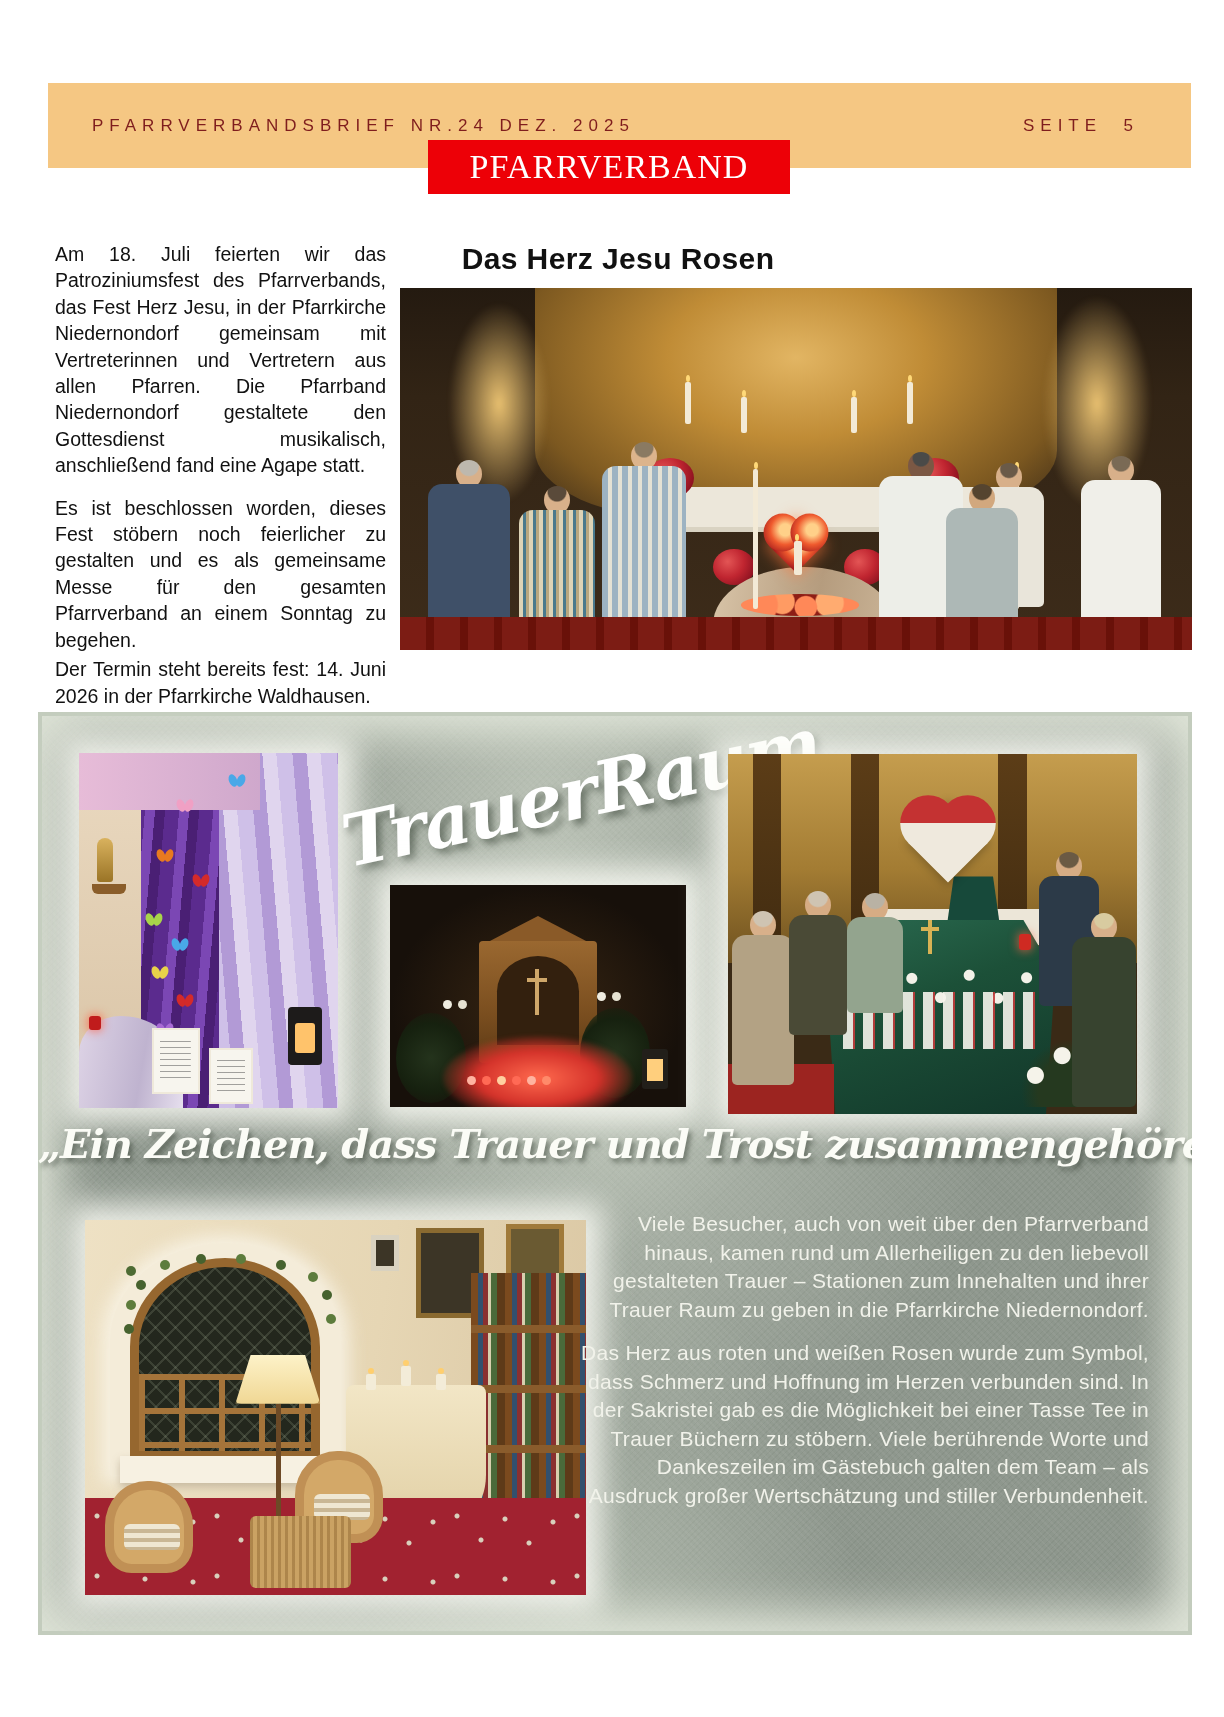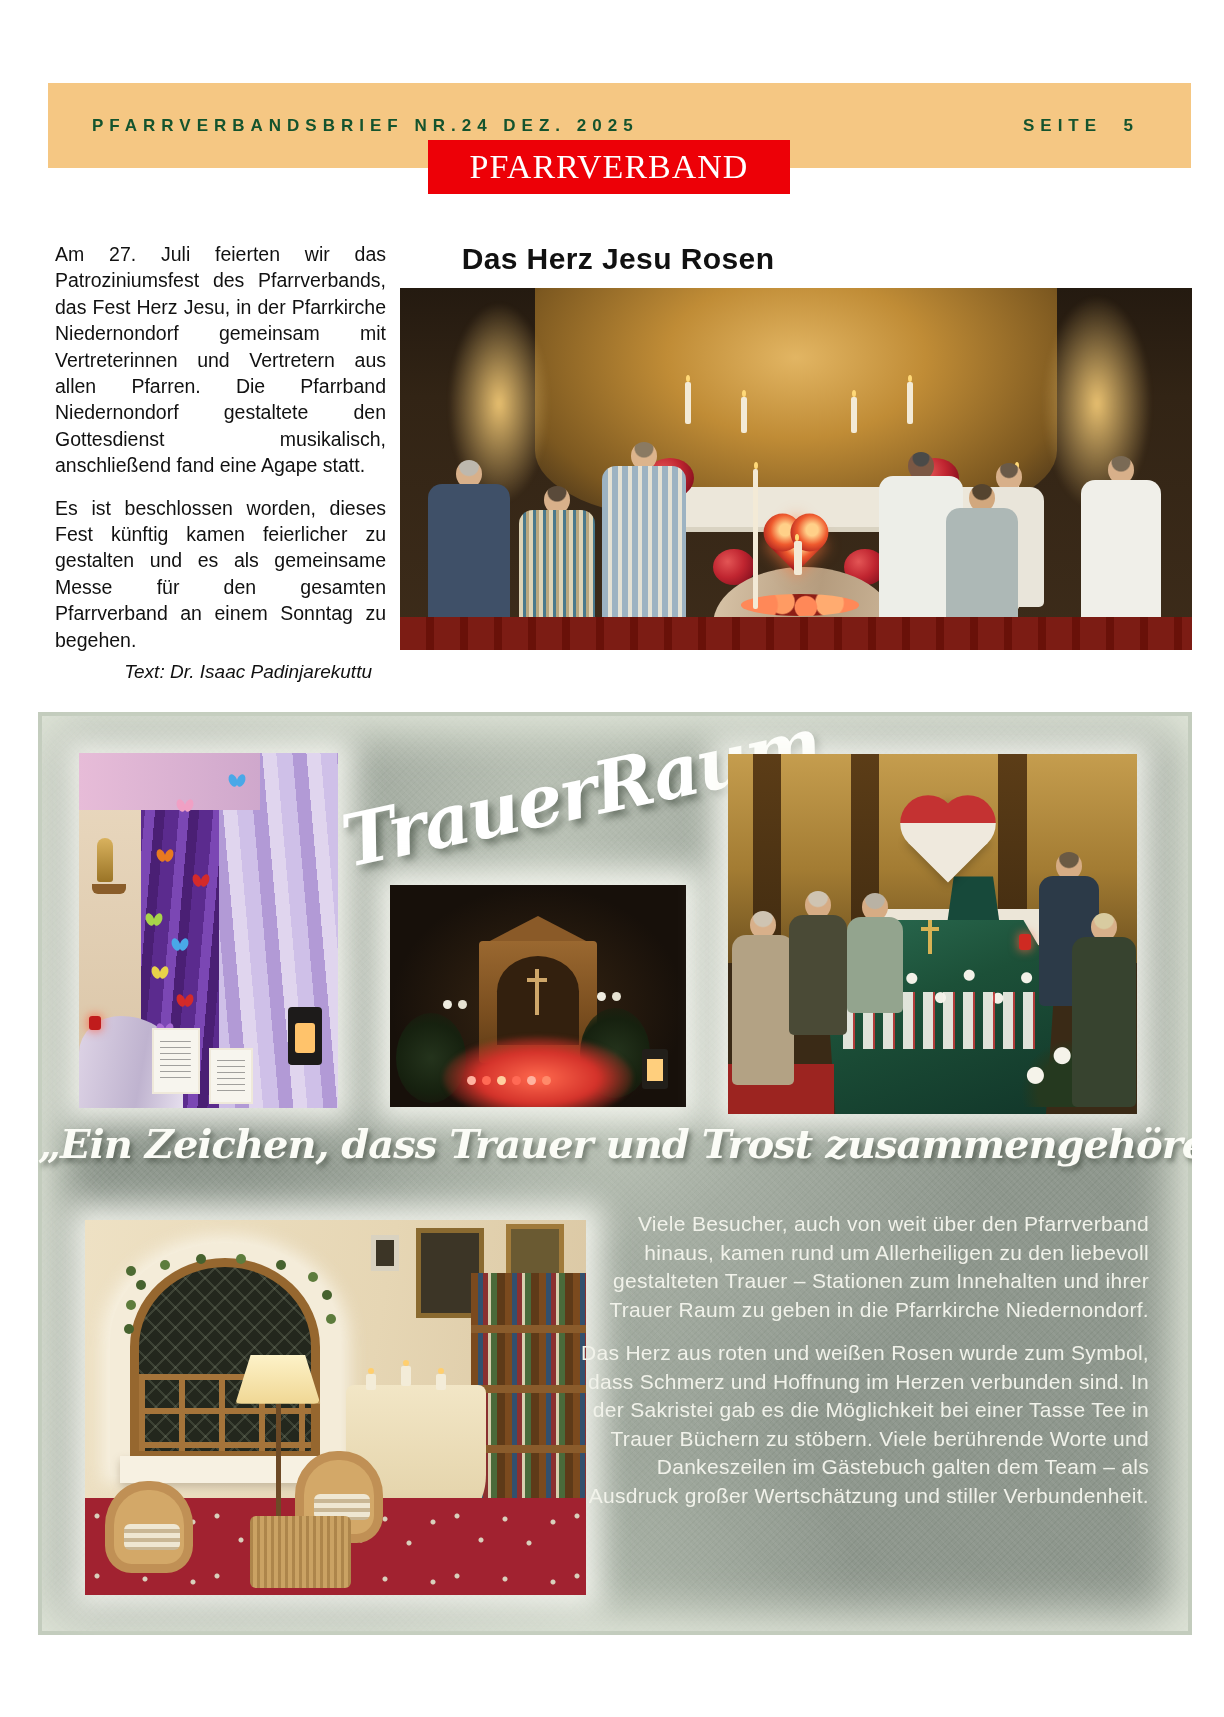--- a/index.html
+++ b/index.html
@@ -3,21 +3,21 @@
 <meta charset="utf-8">
 <style>
   html,body{margin:0;padding:0;}
   body{width:1224px;height:1717px;position:relative;background:#ffffff;
        font-family:"Liberation Sans",sans-serif;color:#111;overflow:hidden;}
 
   
   #masthead{position:absolute;left:48px;top:83px;width:1143px;height:85px;
             background:#f5c783;display:flex;align-items:center;justify-content:space-between;
             box-sizing:border-box;padding:0 52px 0 44px;}
-  .mast-text{font-weight:bold;font-size:17px;letter-spacing:6px;color:#14532d;white-space:nowrap;}
+  .mast-text{font-weight:normal;font-size:17px;letter-spacing:6px;color:#7f1d1d;white-space:nowrap;}
   #banner{position:absolute;left:428px;top:140px;width:362px;height:54px;background:#ed0007;
           color:#fff;font-family:"Liberation Serif",serif;font-size:34px;letter-spacing:1px;
           display:flex;align-items:center;justify-content:center;}
 
   
   #article-title{position:absolute;left:48px;top:222px;width:1140px;text-align:center;
                  font-size:30px;font-weight:bold;letter-spacing:.4px;}
   #article-text{position:absolute;left:55px;top:241px;width:331px;font-size:19.5px;
                 line-height:26.4px;text-align:justify;}
   #article-text p{margin:0 0 16px 0;}
@@ -216,22 +216,23 @@
   <span class="mast-text">PFARRVERBANDSBRIEF NR.24 DEZ. 2025</span>
   <span class="mast-text">
     <span>SEITE</span>&nbsp;&nbsp;<span>5</span>
   </span>
 </header>
 <div id="banner">PFARRVERBAND</div>
 
 <h1 id="article-title">Das Herz Jesu Rosen</h1>
 
 <div id="article-text">
-  <p>Am 27. Juli feierten wir das Patroziniumsfest des Pfarrverbands, das Fest Herz Jesu, in der Pfarrkirche Niedernondorf gemeinsam mit Vertreterinnen und Vertretern aus allen Pfarren. Die Pfarrband Niedernondorf gestaltete den Gottesdienst musikalisch, anschließend fand eine Agape statt.</p>
-  <p class="tight">Es ist beschlossen worden, dieses Fest künftig kamen feierlicher zu gestalten und es als gemeinsame Messe für den gesamten Pfarrverband an einem Sonntag zu begehen.</p>
+  <p>Am 18. Juli feierten wir das Patroziniumsfest des Pfarrverbands, das Fest Herz Jesu, in der Pfarrkirche Niedernondorf gemeinsam mit Vertreterinnen und Vertretern aus allen Pfarren. Die Pfarrband Niedernondorf gestaltete den Gottesdienst musikalisch, anschließend fand eine Agape statt.</p>
+  <p class="tight">Es ist beschlossen worden, dieses Fest stöbern noch feierlicher zu gestalten und es als gemeinsame Messe für den gesamten Pfarrverband an einem Sonntag zu begehen.</p>
+  <p class="tight">Der Termin steht bereits fest: 14. Juni 2026 in der Pfarrkirche Waldhausen.</p>
   <div id="article-credit">Text: Dr. Isaac Padinjarekuttu</div>
 </div>
 
 <figure id="main-photo" style="margin:0">
   <div class="mp-gold"></div>
   <div class="mp-glow" style="left:6%;top:4%;width:13%;height:56%;background:radial-gradient(ellipse,#e8c070 0%,rgba(180,130,50,0) 70%);"></div>
   <div class="mp-glow" style="right:5%;top:2%;width:14%;height:60%;background:radial-gradient(ellipse,#e8c070 0%,rgba(180,130,50,0) 70%);"></div>
   <div class="mp-candle" style="left:36%;top:26%;height:42px;"></div>
   <div class="mp-candle" style="left:43%;top:30%;height:36px;"></div>
   <div class="mp-candle" style="left:57%;top:30%;height:36px;"></div>

